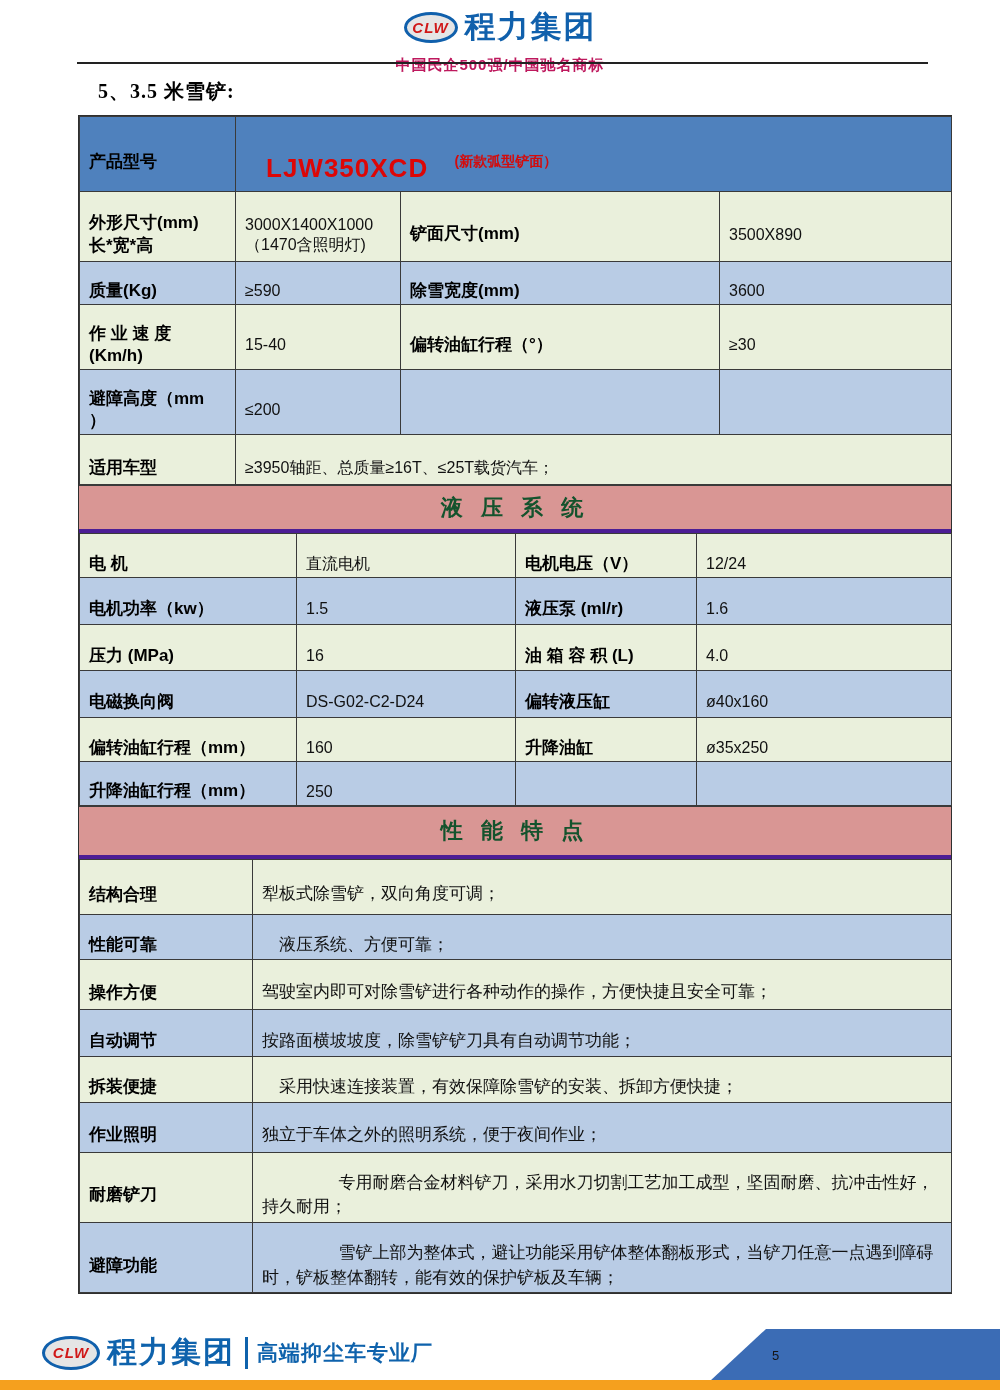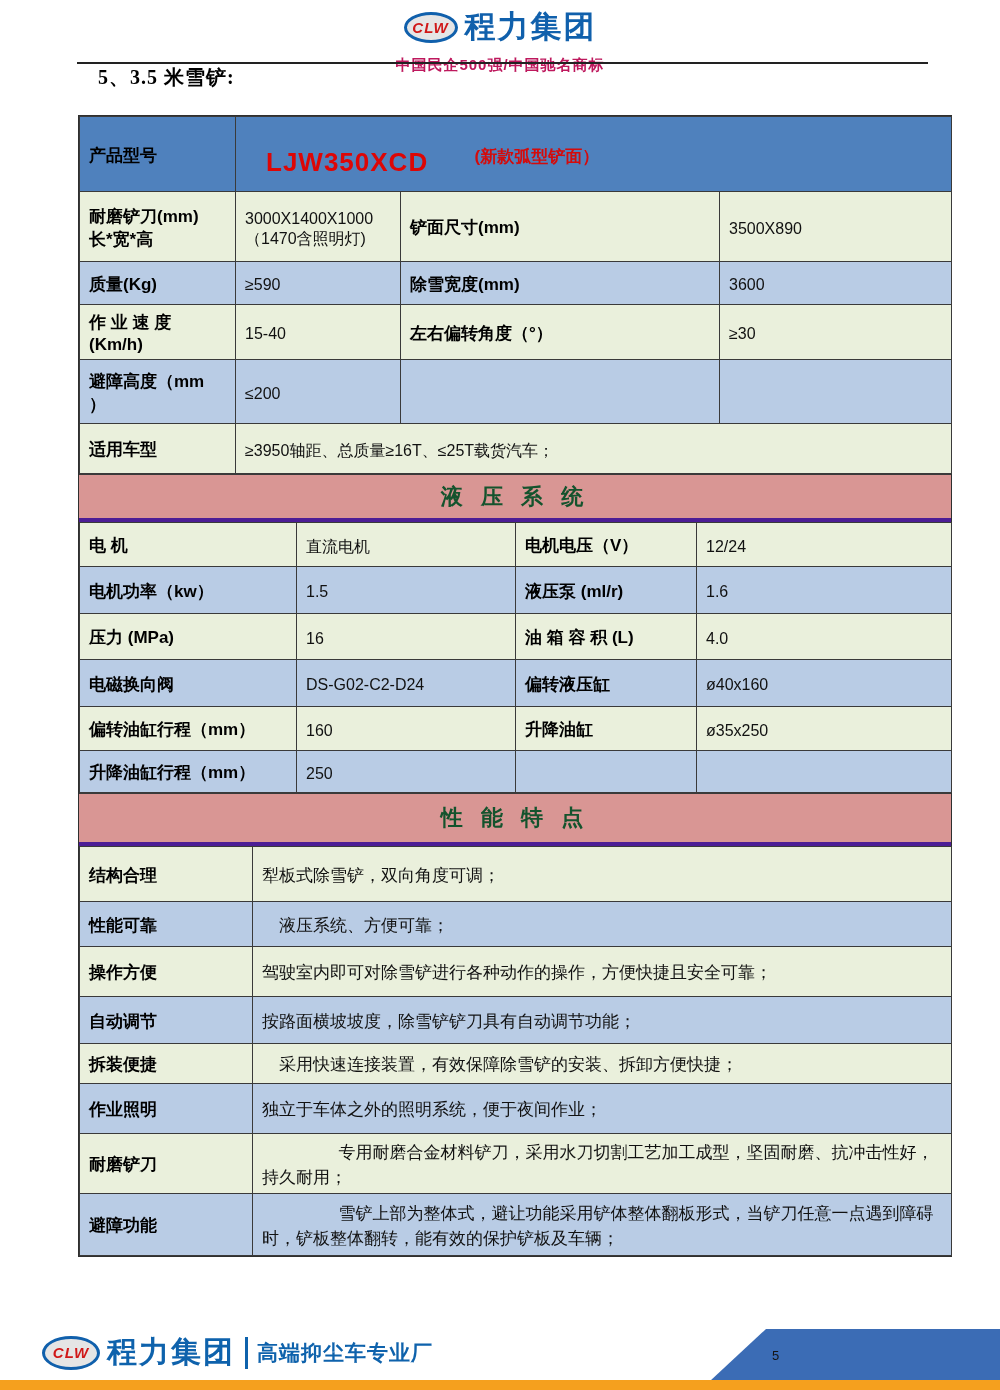--- a/index.html
+++ b/index.html
@@ -14,35 +14,35 @@
   .oval{
     width:54px;height:31px;border:3px solid #1060ac;border-radius:50%;
     display:flex;align-items:center;justify-content:center;background:#e5e5e5;box-sizing:border-box;
   }
   .oval span{color:#d01818;font-weight:bold;font-style:italic;font-size:15px;letter-spacing:1px;}
   .brand-txt{font-size:31px;font-weight:bold;color:#1060ac;letter-spacing:2px;}
   .subtitle{margin-top:8px;font-size:15px;font-weight:bold;color:#be185d;letter-spacing:1px;}
   .header-rule{position:absolute;top:62px;left:77px;width:851px;border-top:2.5px solid #222;}
   
   .page-title{
-    position:absolute;top:64px;left:98px;font-size:20px;font-weight:bold;
+    position:absolute;top:78px;left:98px;font-size:20px;font-weight:bold;
     font-family:"Liberation Serif","DejaVu Serif",serif;color:#000;letter-spacing:1px;text-align:center;
   }
   
   .sheet{position:absolute;top:115px;left:78px;width:872px;border:1.5px solid #2f2f2f;box-sizing:content-box;}
   table{border-collapse:collapse;table-layout:fixed;width:872px;}
-  td{border:1px solid #3a3a3a;vertical-align:middle;padding:6px 6px 2px 9px;box-sizing:border-box;overflow:hidden;}
+  td{border:1px solid #3a3a3a;vertical-align:middle;padding:18px 6px 2px 9px;box-sizing:border-box;overflow:hidden;}
   .lbl{font-weight:bold;font-size:17px;color:#000;white-space:pre-line;line-height:1.3;}
   .val{font-size:16px;color:#111;white-space:pre-line;line-height:1.25;}
   tr.green td{background:#eaf0dc;}
   tr.blue td{background:#b9cce5;}
   tr.prod td{background:#4f81bd;}
   .model-cell{padding-left:30px;}
   .model{color:#dd0606;font-weight:bold;font-size:26px;letter-spacing:1px;display:inline-block;vertical-align:middle;margin-top:12px;}
-  .model-note{color:#d40b0b;font-weight:bold;font-size:17px;margin-left:42px;display:inline-block;vertical-align:middle;}
+  .model-note{color:#d40b0b;font-weight:bold;font-size:14px;margin-left:22px;display:inline-block;vertical-align:middle;}
   .sec-head{
     background:#d99694;border-top:1px solid #3a3a3a;border-bottom:4px solid #4c1d95;
     display:flex;align-items:center;justify-content:center;
     color:#14532d;font-weight:bold;font-size:22px;letter-spacing:6px;
   }
   .ind1{text-indent:1em;}
   .ind5{text-indent:4.5em;}
   .feat-text{font-size:17px;line-height:1.45;}
   
   .footer-logo{position:absolute;top:1332px;left:42px;display:flex;align-items:center;}
@@ -84,38 +84,38 @@
       </colgroup>
     <tbody>
         <tr class="prod" style="height:75px">
       <td class="lbl">产品型号</td>
       <td colspan="3" class="model-cell">
         <span class="model">LJW350XCD</span>
         <span class="model-note">(新款弧型铲面）</span>
       </td>
     </tr>
     <tr class="green" style="height:70px">
-      <td class="lbl">耐磨铲刀(mm)
+      <td class="lbl">外形尺寸(mm)
 长*宽*高</td>
       <td class="val">3000X1400X1000
 （1470含照明灯)</td>
       <td class="lbl">铲面尺寸(mm)</td>
       <td class="val">3500X890</td>
     </tr>
     <tr class="blue" style="height:43px">
       <td class="lbl">质量(Kg)</td>
       <td class="val">≥590</td>
       <td class="lbl">除雪宽度(mm)</td>
       <td class="val">3600</td>
     </tr>
     <tr class="green" style="height:55px">
       <td class="lbl">作 业 速 度
 (Km/h)</td>
       <td class="val">15-40</td>
-      <td class="lbl">左右偏转角度（°）</td>
+      <td class="lbl">偏转油缸行程（°）</td>
       <td class="val">≥30</td>
     </tr>
     <tr class="blue" style="height:64px">
       <td class="lbl">避障高度（mm
 ）</td>
       <td class="val">≤200</td>
       <td class="lbl"></td>
       <td class="val"></td>
     </tr>
     <tr class="green" style="height:50px">

